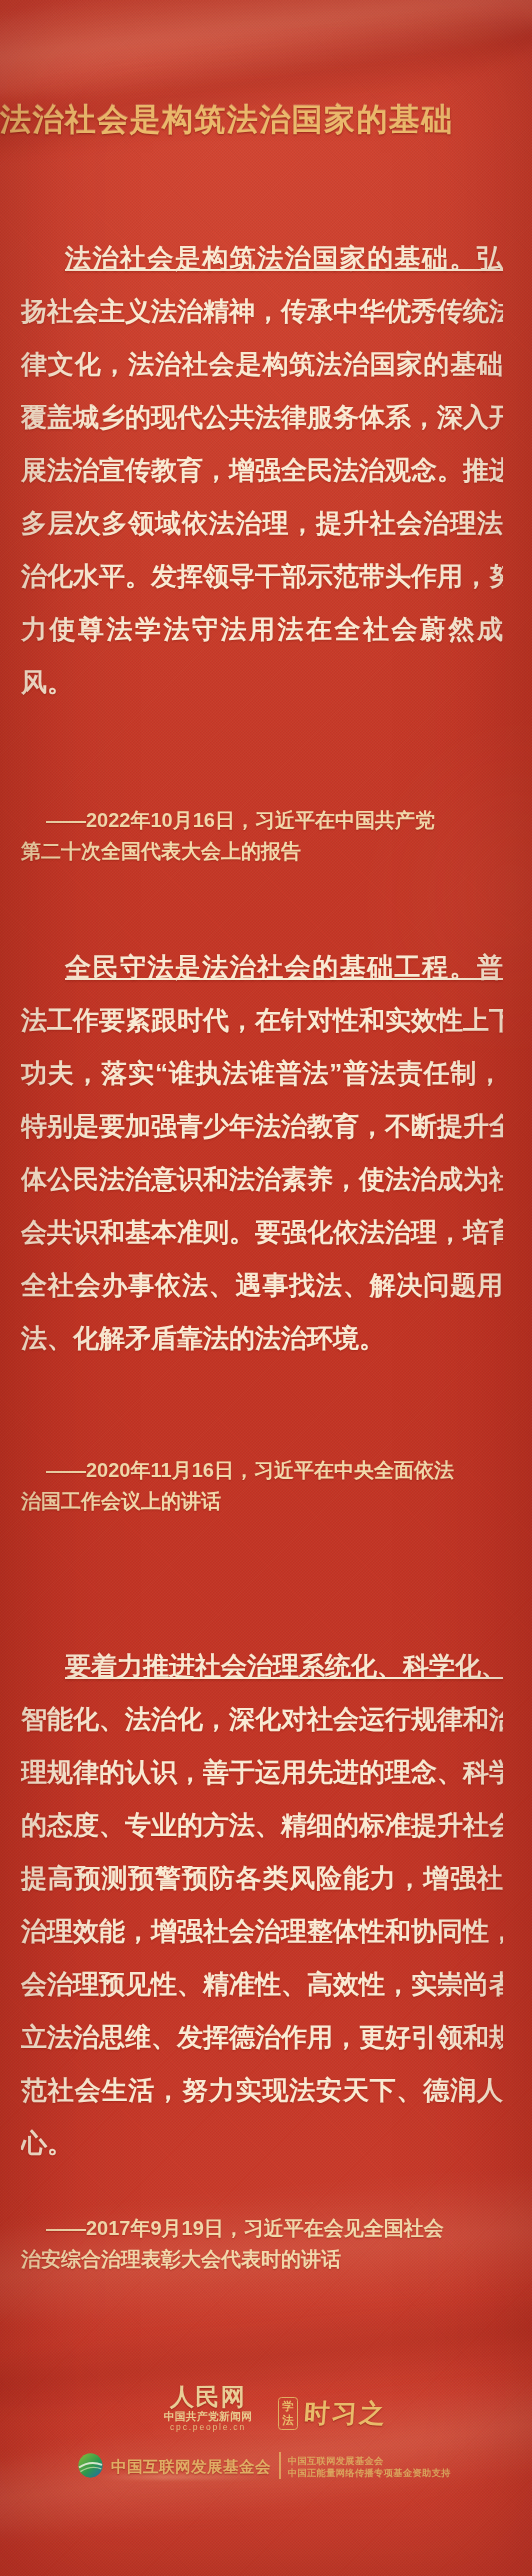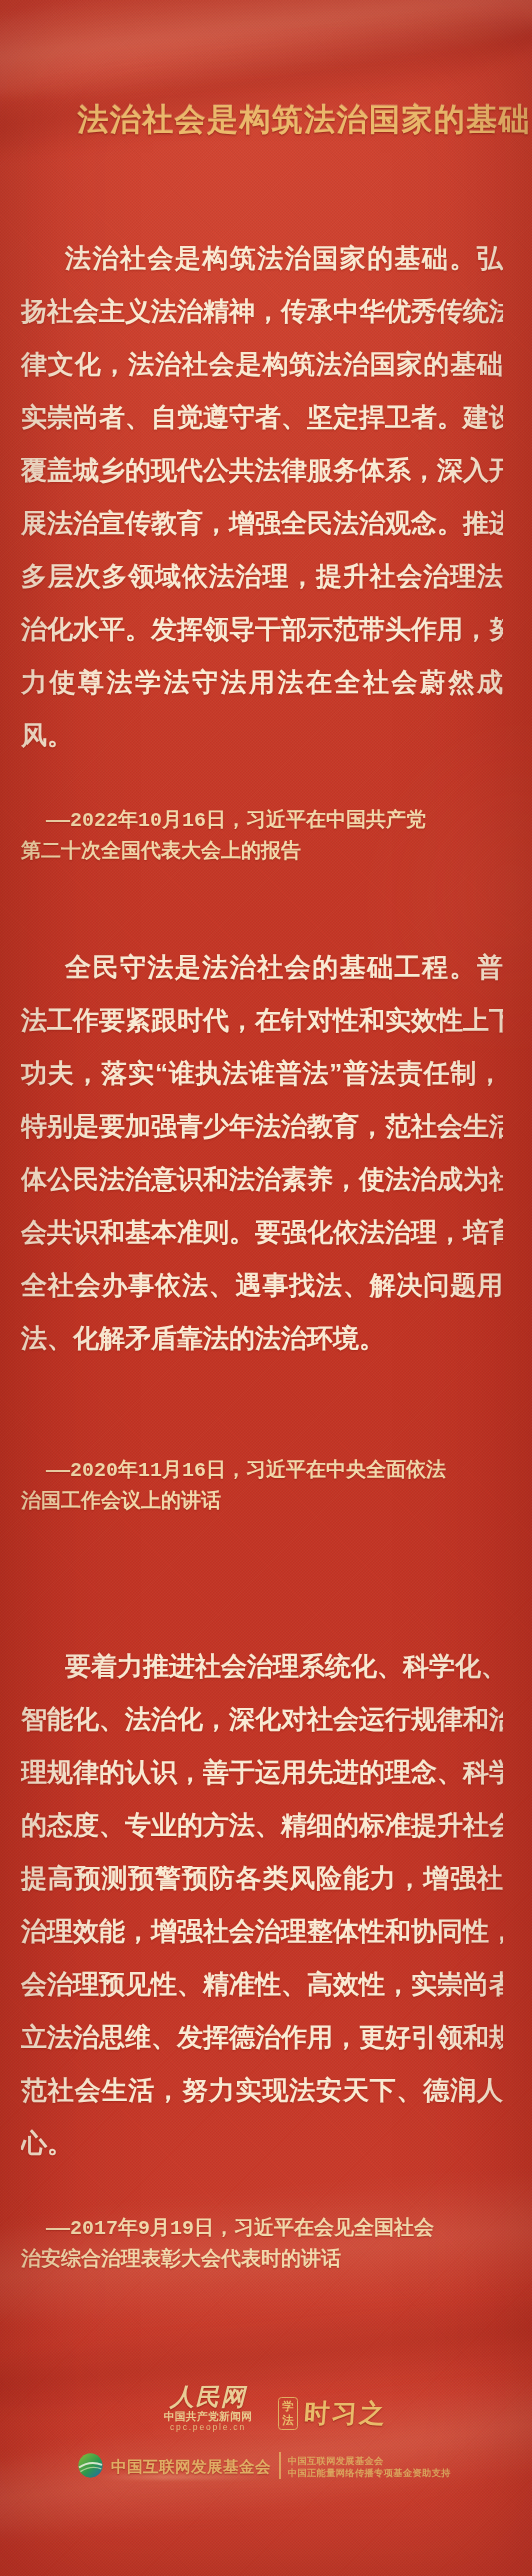--- a/index.html
+++ b/index.html
@@ -38,50 +38,50 @@
     filter:blur(7px);}
   .fold-bot-b{top:2401px;left:-107px;width:853px;height:107px;transform:rotate(-8deg);
     background:linear-gradient(to bottom, rgba(255,205,175,0) 0%, rgba(255,205,175,0.16) 50%, rgba(255,205,175,0) 100%);
     filter:blur(6.4px);}
   .fold-bot-c{top:2309px;left:-71px;width:781px;height:85px;transform:rotate(-6deg);
     background:linear-gradient(to bottom, rgba(120,15,8,0) 0%, rgba(120,15,8,0.16) 50%, rgba(120,15,8,0) 100%);
     filter:blur(7px);}
 
   .title{
     position:absolute;top:99px;left:0;width:531px;
-    text-align:right;
+    text-align:left;
     font-size:31px;font-weight:bold;letter-spacing:1.4px;
     color:#ecba6c;
     text-shadow:0 1.4px 2.1px rgba(110,20,10,0.55), 0 -0.7px 0 rgba(255,235,190,0.25);
   }
 
   .quote-body{position:absolute;left:21px;width:482px;}
   .line{
     height:53px;line-height:53px;
     font-size:26px;font-weight:bold;
     color:#f9ead3;
     text-shadow:0 1.4px 2.1px rgba(130,25,12,0.4);
     text-align:justify;text-align-last:justify;
     -moz-text-align-last:justify;
     overflow:hidden;white-space:nowrap;
   }
-  .line.first{padding-left:44px;}
+  .line.first{padding-left:44px;text-decoration:underline;}
   .line.last{text-align-last:left;-moz-text-align-last:left;}
 
-  .attribution{position:absolute;left:21px;width:482px;font-family:Liberation Mono, monospace;}
+  .attribution{position:absolute;left:21px;width:482px;}
   .attr-line{
     font-size:20px;line-height:31px;font-weight:bold;
     color:#f1d8ab;
     text-shadow:0 0.7px 1.4px rgba(130,25,12,0.4);
   }
   .attr-line.indent{text-indent:25px;}
 
   
   .pd-logo{position:absolute;left:162px;top:2384px;width:92px;text-align:center;color:#e9cd96;}
-  .pd-script{font-size:24px;font-weight:bold;font-style:italic;letter-spacing:1.4px;
+  .pd-script{font-size:24px;font-weight:bold;letter-spacing:1.4px;
     text-shadow:0 0.7px 1.4px rgba(120,20,10,0.5);line-height:25.6px;text-align:center;}
   .pd-sub{font-size:10.7px;font-weight:bold;letter-spacing:0.4px;line-height:12.8px;color:#e8c98e;}
   .pd-domain{font-size:8.5px;letter-spacing:1.8px;line-height:10.7px;color:#e3bd7f;}
 
   .sxz{position:absolute;left:278px;top:2396px;display:flex;align-items:center;}
   .sxz-seal{
     width:20px;height:33px;box-sizing:border-box;
     border:1.4px solid #dfae62;border-radius:3.6px;
     display:flex;flex-direction:column;align-items:center;justify-content:center;
     color:#e9bb6a;font-size:11.4px;font-weight:bold;line-height:13.5px;
@@ -116,38 +116,37 @@
   <div class="fold fold-bot-a"></div>
   <div class="fold fold-bot-c"></div>
   <div class="fold fold-bot-b"></div>
 
   <div class="title">法治社会是构筑法治国家的基础</div>
 
   <div class="quote-body" style="top:232px">
     <div class="line first">法治社会是构筑法治国家的基础。弘</div>
     <div class="line">扬社会主义法治精神，传承中华优秀传统法</div>
     <div class="line">律文化，法治社会是构筑法治国家的基础</div>
-    <div class="line">实崇尚者、自觉遵守者、坚定捍卫者。建设</div>
     <div class="line">覆盖城乡的现代公共法律服务体系，深入开</div>
     <div class="line">展法治宣传教育，增强全民法治观念。推进</div>
     <div class="line">多层次多领域依法治理，提升社会治理法</div>
     <div class="line">治化水平。发挥领导干部示范带头作用，努</div>
     <div class="line">力使尊法学法守法用法在全社会蔚然成</div>
     <div class="line last">风。</div>
   </div>
   <div class="attribution" style="top:805px">
     <div class="attr-line indent">——2022年10月16日，习近平在中国共产党</div>
     <div class="attr-line">第二十次全国代表大会上的报告</div>
   </div>
 
   <div class="quote-body" style="top:941px">
     <div class="line first">全民守法是法治社会的基础工程。普</div>
     <div class="line">法工作要紧跟时代，在针对性和实效性上下</div>
     <div class="line">功夫，落实“谁执法谁普法”普法责任制，</div>
-    <div class="line">特别是要加强青少年法治教育，范社会生活</div>
+    <div class="line">特别是要加强青少年法治教育，不断提升全</div>
     <div class="line">体公民法治意识和法治素养，使法治成为社</div>
     <div class="line">会共识和基本准则。要强化依法治理，培育</div>
     <div class="line">全社会办事依法、遇事找法、解决问题用</div>
     <div class="line last">法、化解矛盾靠法的法治环境。</div>
   </div>
   <div class="attribution" style="top:1455px">
     <div class="attr-line indent">——2020年11月16日，习近平在中央全面依法</div>
     <div class="attr-line">治国工作会议上的讲话</div>
   </div>
 

